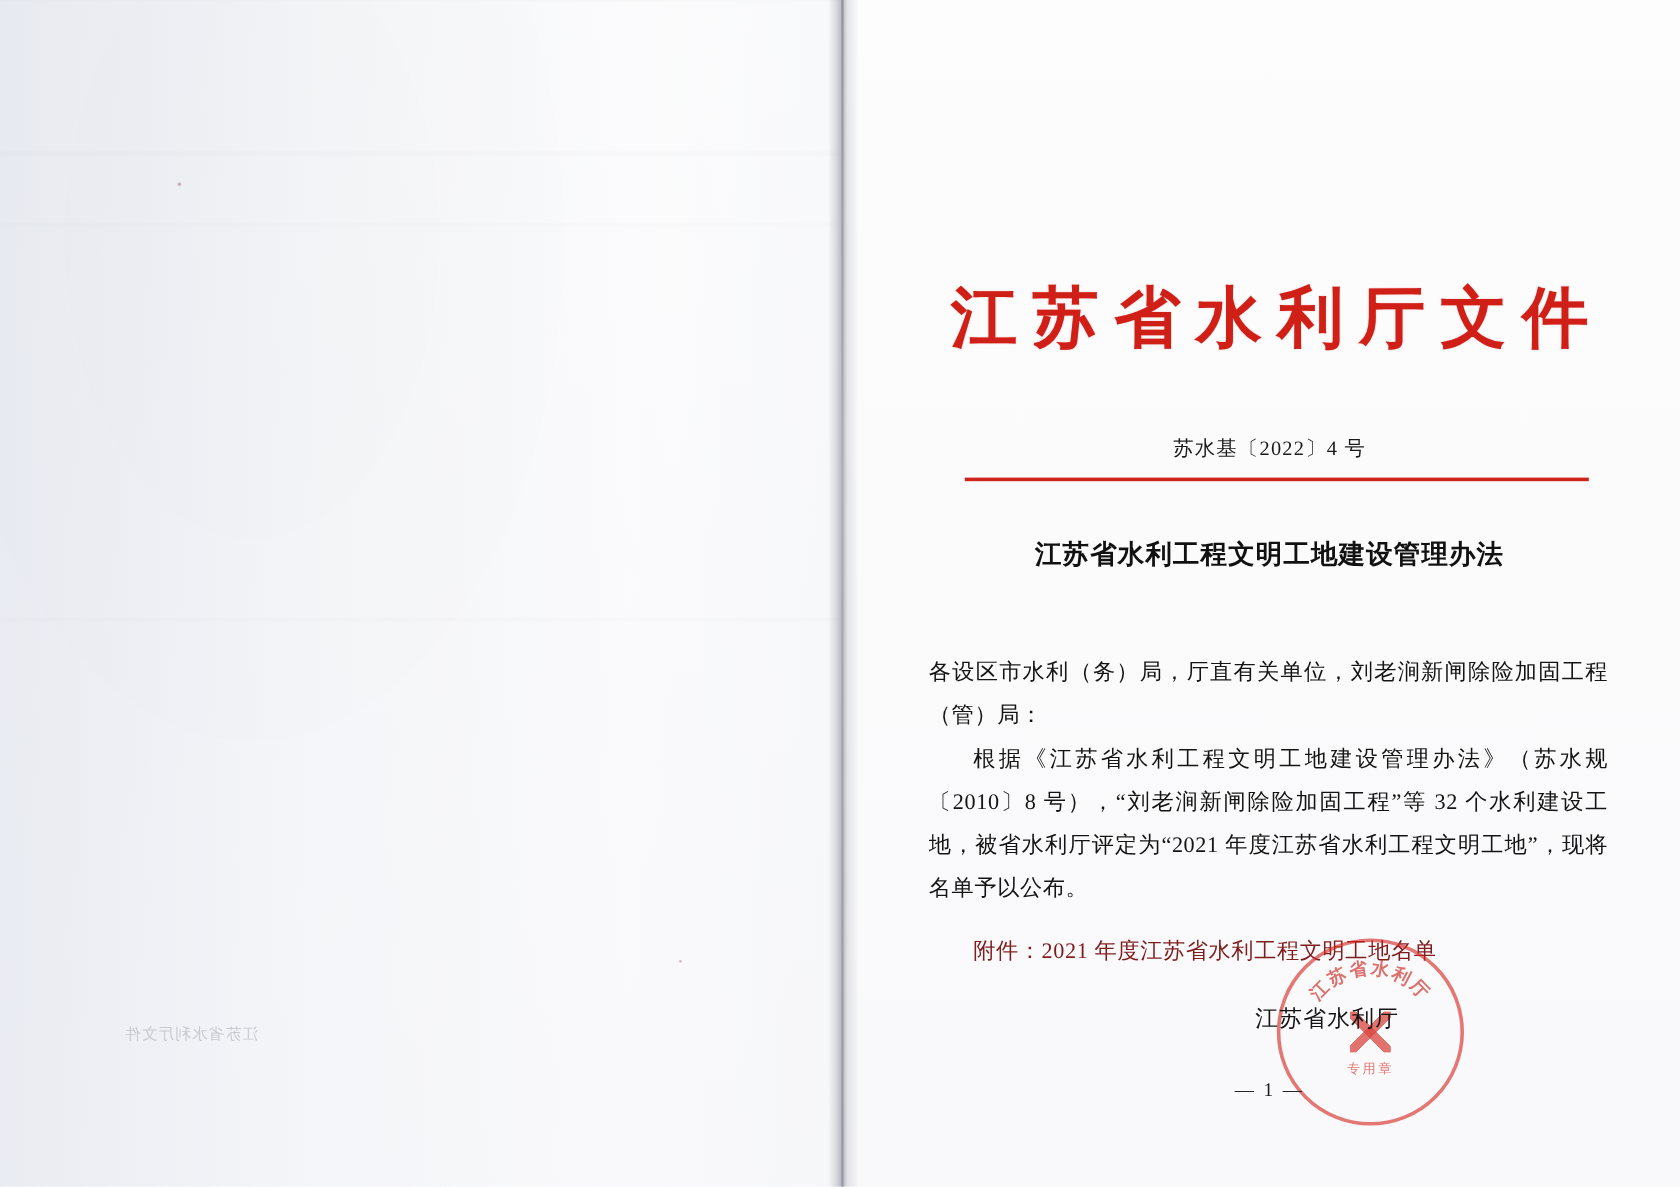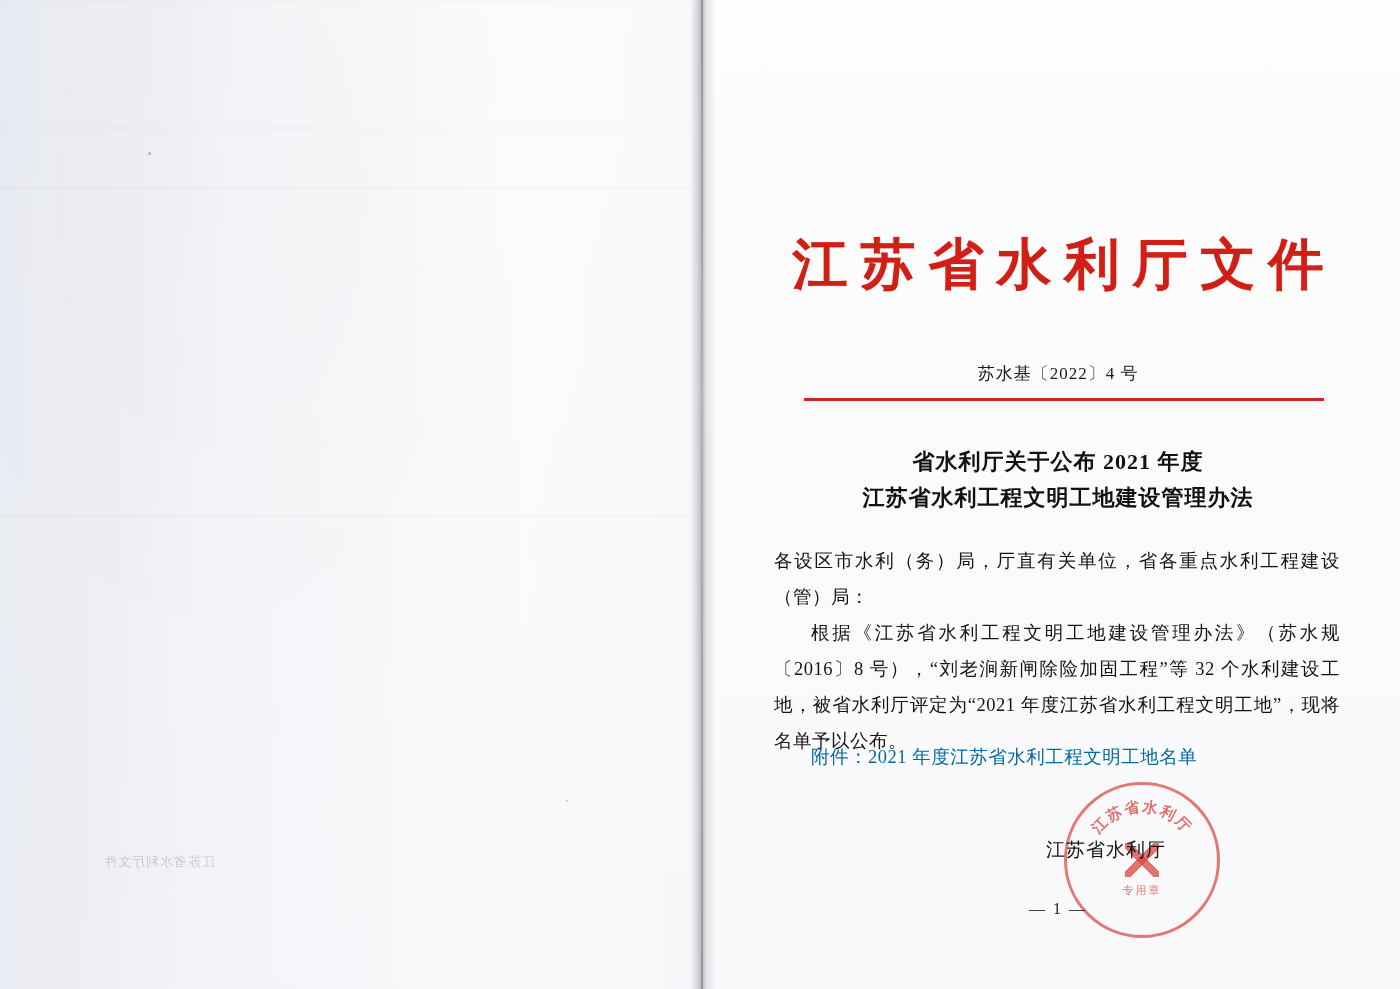--- a/index.html
+++ b/index.html
@@ -136,25 +136,25 @@
     line-height: 36px;
     color: #141414;
     letter-spacing: 0.5px;
     text-align: justify;
   }
   .body-text p { margin: 0; }
   .indent2 { text-indent: 2em; }
 
   .attachment {
     position: absolute;
-    left: 58px; top: 740px;
+    left: 58px; top: 776px;
     width: 566px;
     font-size: 18.5px;
     line-height: 34px;
-    color: #0369a1;
+    color: #7f1d1d;
     text-indent: 2em;
     letter-spacing: 0.5px;
   }
 
   .signature {
     position: absolute;
     left: 330px; top: 832px;
     width: 300px;
     font-size: 19px;
     line-height: 36px;
@@ -237,27 +237,26 @@
 
 <div class="page-right">
 
   <div class="doc-title">江苏省水利厅文件</div>
 
   <div class="doc-number">苏水基〔2022〕4 号</div>
 
   <div class="red-rule"></div>
 
   <div class="notice-title">
-    <div>省水利厅关于公布 2021 年度</div>
     <div>江苏省水利工程文明工地建设管理办法</div>
   </div>
 
   <div class="body-text">
-    <p>各设区市水利（务）局，厅直有关单位，省各重点水利工程建设（管）局：</p>
-    <p class="indent2">根据《江苏省水利工程文明工地建设管理办法》（苏水规〔2016〕8 号），“刘老涧新闸除险加固工程”等 32 个水利建设工地，被省水利厅评定为“2021 年度江苏省水利工程文明工地”，现将名单予以公布。</p>
+    <p>各设区市水利（务）局，厅直有关单位，刘老涧新闸除险加固工程（管）局：</p>
+    <p class="indent2">根据《江苏省水利工程文明工地建设管理办法》（苏水规〔2010〕8 号），“刘老涧新闸除险加固工程”等 32 个水利建设工地，被省水利厅评定为“2021 年度江苏省水利工程文明工地”，现将名单予以公布。</p>
   </div>
 
   <div class="attachment">附件：2021 年度江苏省水利工程文明工地名单</div>
 
   <div class="seal">
     <svg class="seal-arc" viewBox="0 0 150 150">
       <defs>
         <path id="sealArc" d="M 22,80 A 53,53 0 0 1 128,80"></path>
       </defs>
       <text>

